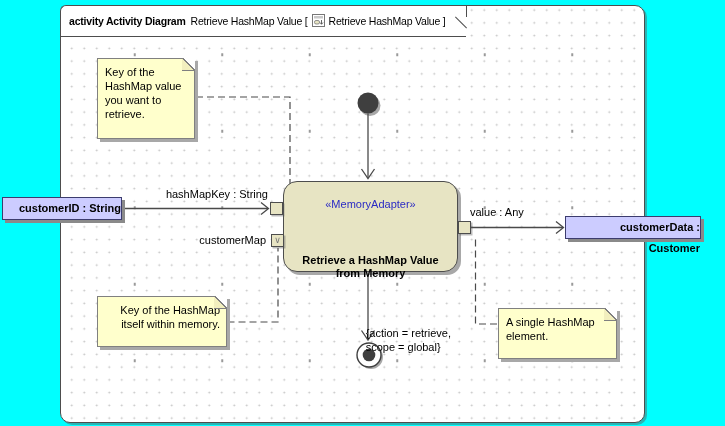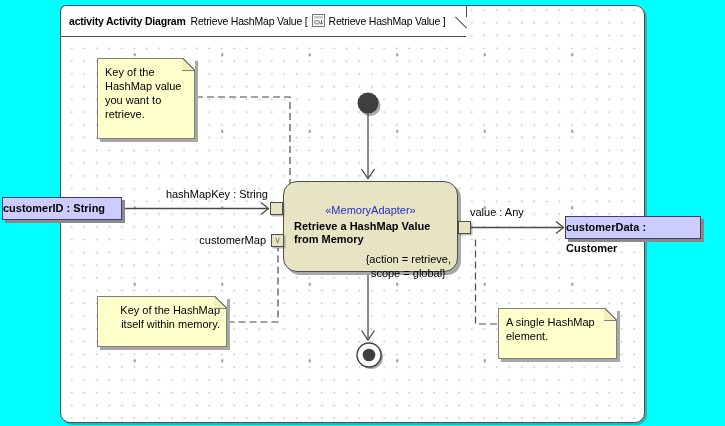--- a/index.html
+++ b/index.html
@@ -65,52 +65,53 @@
   .note-1 { left:97px;  top:58px;  width:98px;  height:81px; }
   .note-2 { left:97px;  top:296px; width:130px; height:51px;text-align:right; }
   .note-3 { left:498px; top:308px; width:119px; height:51px; }
 
   
   .action-node {
     position:absolute; left:283px; top:181px; width:175px; height:91px;
     background:var(--node-fill,#E7E4C3);
     border:1px solid #4D4D4D; border-radius:14px;
     box-shadow:3px 3px 0 #A8A8A8;
-    display:flex; flex-direction:column; padding-top:22px;
+    display:flex; flex-direction:column; padding-top:16px;
     z-index:3;
+    gap:40px;
   }
   .stereotype { font-size:11px; text-align:center; color:var(--stereotype-text,#2A2AC4); }
   .action-name {
-    font-size:11px; font-weight:bold; text-align:left;
+    font-size:11px; font-weight:bold; text-align:center;
     line-height:13px; margin-top:4px; padding:0 10px; color:#000;
   }
   .action-constraint {
     font-size:11px; line-height:14px; margin-top:6px; margin-right:6px;
-    margin-left:auto; width:fit-content; text-align:center;
+    margin-left:auto; width:fit-content; 
     white-space:pre-line; color:#000;
   }
 
   
   .pin {
     position:absolute; width:13px; height:13px;
     background:var(--node-fill,#E7E4C3); border:1px solid #4D4D4D;
     box-shadow:1.5px 1.5px 0 rgba(90,90,90,.4);
     z-index:4; display:flex; align-items:center; justify-content:center;
   }
   .pin-left  { left:270px; top:202px; }
   .pin-map   { left:271px; top:234px; }
   .pin-right { left:458px; top:221px; }
   .pin-glyph { font-size:9px; line-height:9px; color:#777; }
 
   
   .obj-node {
     position:absolute; height:23px; line-height:21px;
     background:var(--object-fill,#CCCCFF); border:1px solid #3C3C6E;
     box-shadow:3px 3px 0 #8A8A8A;
-    font-size:11px; font-weight:bold; text-align:left; color:#000;
+    font-size:11px; font-weight:bold; text-align:right; color:#000;
     z-index:4;
   }
   .obj-left  { left:2px;   top:197px; width:120px; }
   .obj-right { left:565px; top:216px; width:136px; }
 
   
   .edge-label { position:absolute; font-size:11px; line-height:13px; color:#000; z-index:4; }
   .lbl-hashmapkey  { left:148px; top:188px; width:120px; text-align:right; }
   .lbl-customermap { left:186px; top:234px; width:80px;  text-align:right; }
   .lbl-value       { left:470px; top:206px; }

